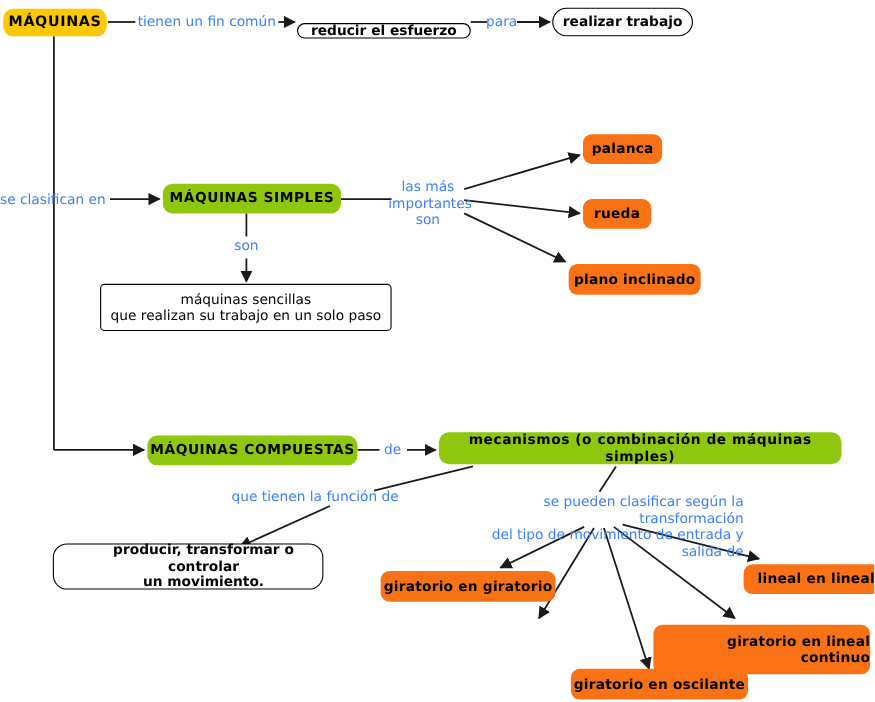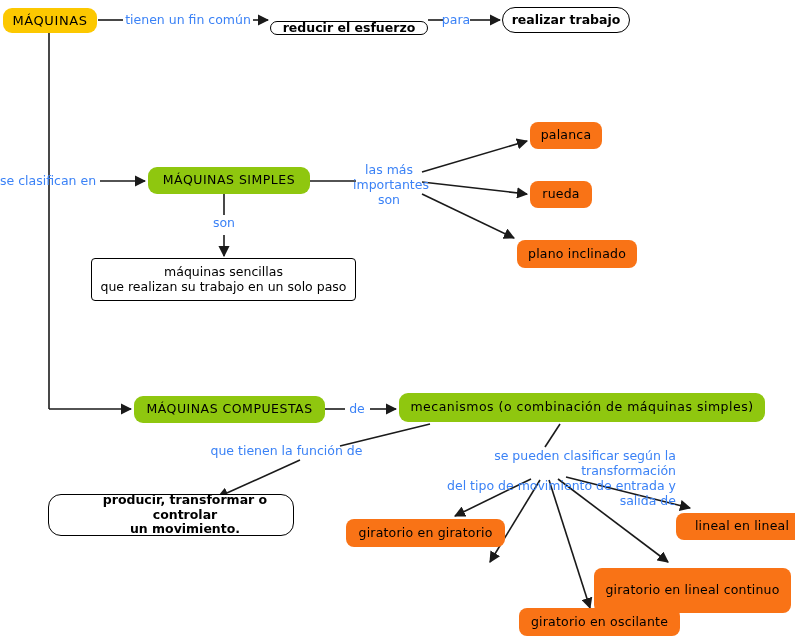--- a/index.html
+++ b/index.html
@@ -31,21 +31,21 @@
     box-sizing: border-box;
     display: flex;
     align-items: center;
     justify-content: center;
     text-align: center;
     line-height: 1.18;
     white-space: pre-line;
     color: #000000;
   }
   .node.concept {
-    font-weight: normal;
+    font-weight: bold;
     border-radius: 9px;
     letter-spacing: 0.2px;
   }
   .node.root {
     background: #fcc800;
     font-size: 13px;
     letter-spacing: 0.6px;
   }
   .node.green {
     background: #8fc70f;
@@ -151,21 +151,21 @@
   <div class="node concept green" style="left:399px; top:393px; width:366px; height:29px;">mecanismos (o combinación de máquinas simples)</div>
 
   <div class="node outline" style="left:48px; top:494px; width:246px; height:42px;padding-left:28px;">producir, transformar o controlar
 un movimiento.</div>
 
   <div class="node concept purple" style="left:346px; top:519px; width:159px; height:28px;">giratorio en giratorio</div>
 
 
   <div class="node concept purple" style="left:519px; top:608px; width:161px; height:28px;">giratorio en oscilante</div>
 
-  <div class="node concept purple" style="left:594px; top:568px; width:197px; height:45px;">giratorio en lineal continuo</div>
+  <div class="node concept purple" style="left:594px; top:568px; width:197px; height:45px;text-align:right;">giratorio en lineal continuo</div>
 
   <div class="node concept purple" style="left:676px; top:513px; width:132px; height:27px;">lineal en lineal</div>
 
   <div class="linklabel" style="left:123px; top:12px; width:130px;">tienen un fin común</div>
 
   <div class="linklabel" style="left:438px; top:12px; width:36px;">para</div>
 
   <div class="linklabel" style="left:0px; top:173px; width:98px; text-align:left;">se clasifican en</div>
 
   <div class="linklabel" style="left:202px; top:215px; width:44px;">son</div>

